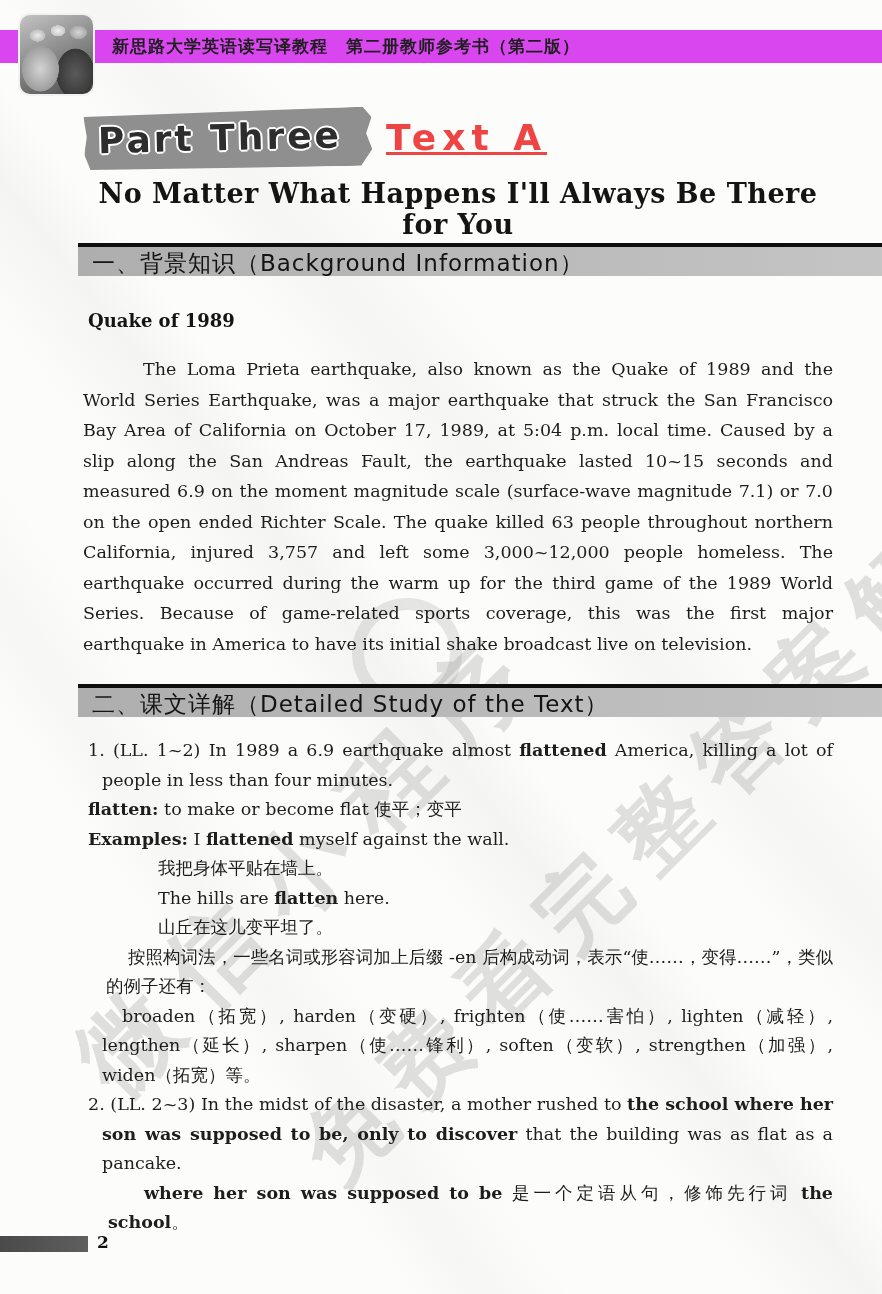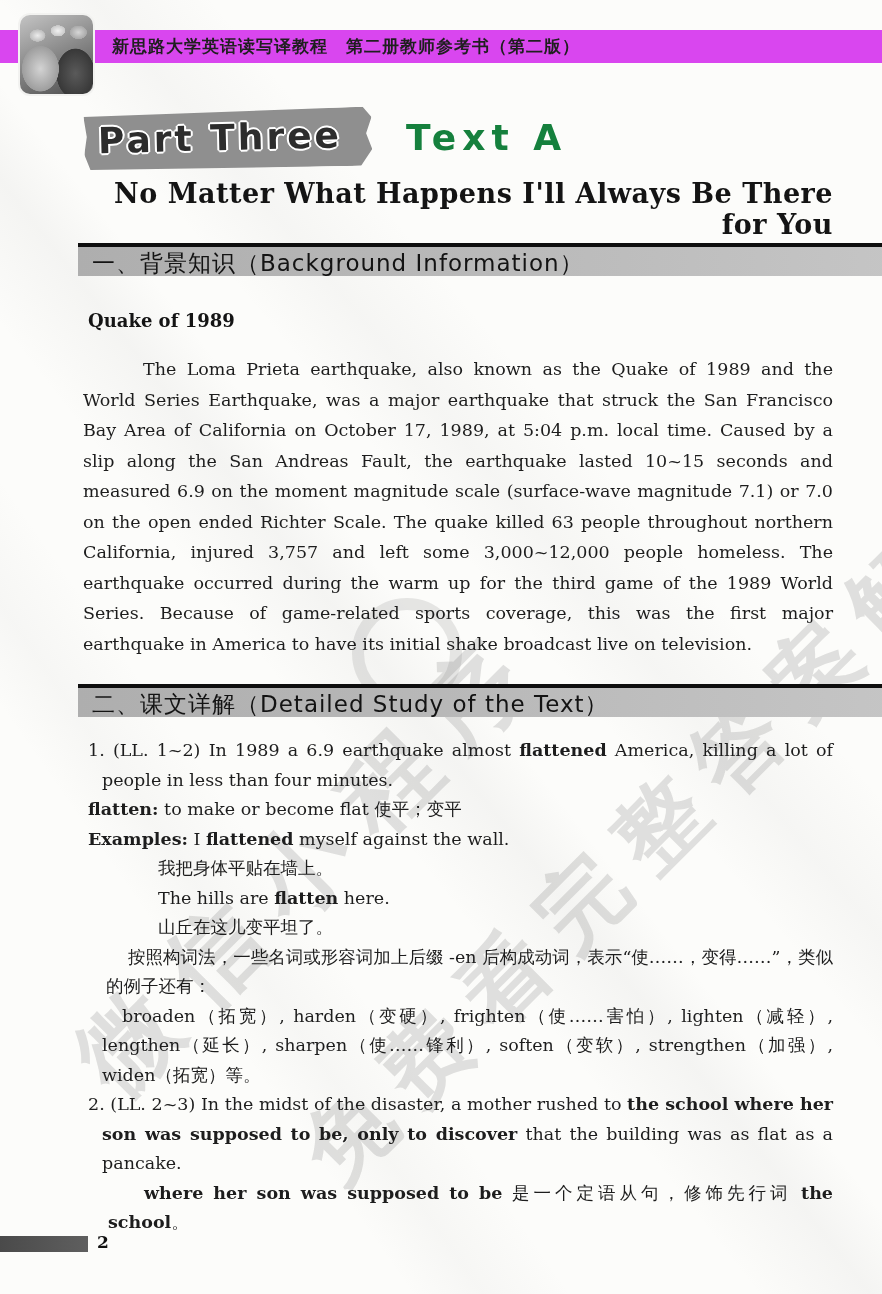--- a/index.html
+++ b/index.html
@@ -37,23 +37,23 @@
       linear-gradient(155deg, #c4c4c4, #8d8d8d 45%, #4a4a4a);
     box-shadow:0 0 0 2px #f2f2f0;}
   
   .part-heading{position:absolute;left:84px;top:110px;
     font-family:"DejaVu Sans","Liberation Sans",sans-serif;font-weight:bold;font-size:36px;}
   .brush{display:inline-block;background:#8f8f8f;padding:7px 30px 11px 14px;
     transform:rotate(-1.4deg);
     clip-path:polygon(0 6%,97% 0,100% 18%,98% 45%,100% 72%,96% 100%,2% 96%,0 70%,1% 40%);
     color:#2d2d2d;letter-spacing:3px;
     text-shadow:-2px 0 #fff,2px 0 #fff,0 -2px #fff,0 2px #fff,-1px -1px #fff,1px 1px #fff,-1px 1px #fff,1px -1px #fff;}
-  .texta{margin-left:34px;color:#15803d;letter-spacing:6px;}
+  .texta{margin-left:14px;color:#ef4444;letter-spacing:6px;text-decoration:underline;}
   
-  .lesson-title{position:absolute;left:83px;top:178px;width:750px;text-align:right;
+  .lesson-title{position:absolute;left:83px;top:178px;width:750px;text-align:center;
     font-size:27px;font-weight:bold;color:#141414;letter-spacing:.5px;}
   
   .secbar{position:absolute;left:78px;width:852px;height:33px;border-top:4px solid #0e0e0e;
     background:linear-gradient(to right,#aeaeae,#bcbcbc 60%,#c6c6c6);
     font-family:"DejaVu Sans","Liberation Sans",sans-serif;
     font-size:23px;line-height:33px;color:#131313;padding-left:14px;box-sizing:border-box;
     letter-spacing:1px;}
   .secbar.s1{top:243px;}
   .secbar.s2{top:684px;}
   

